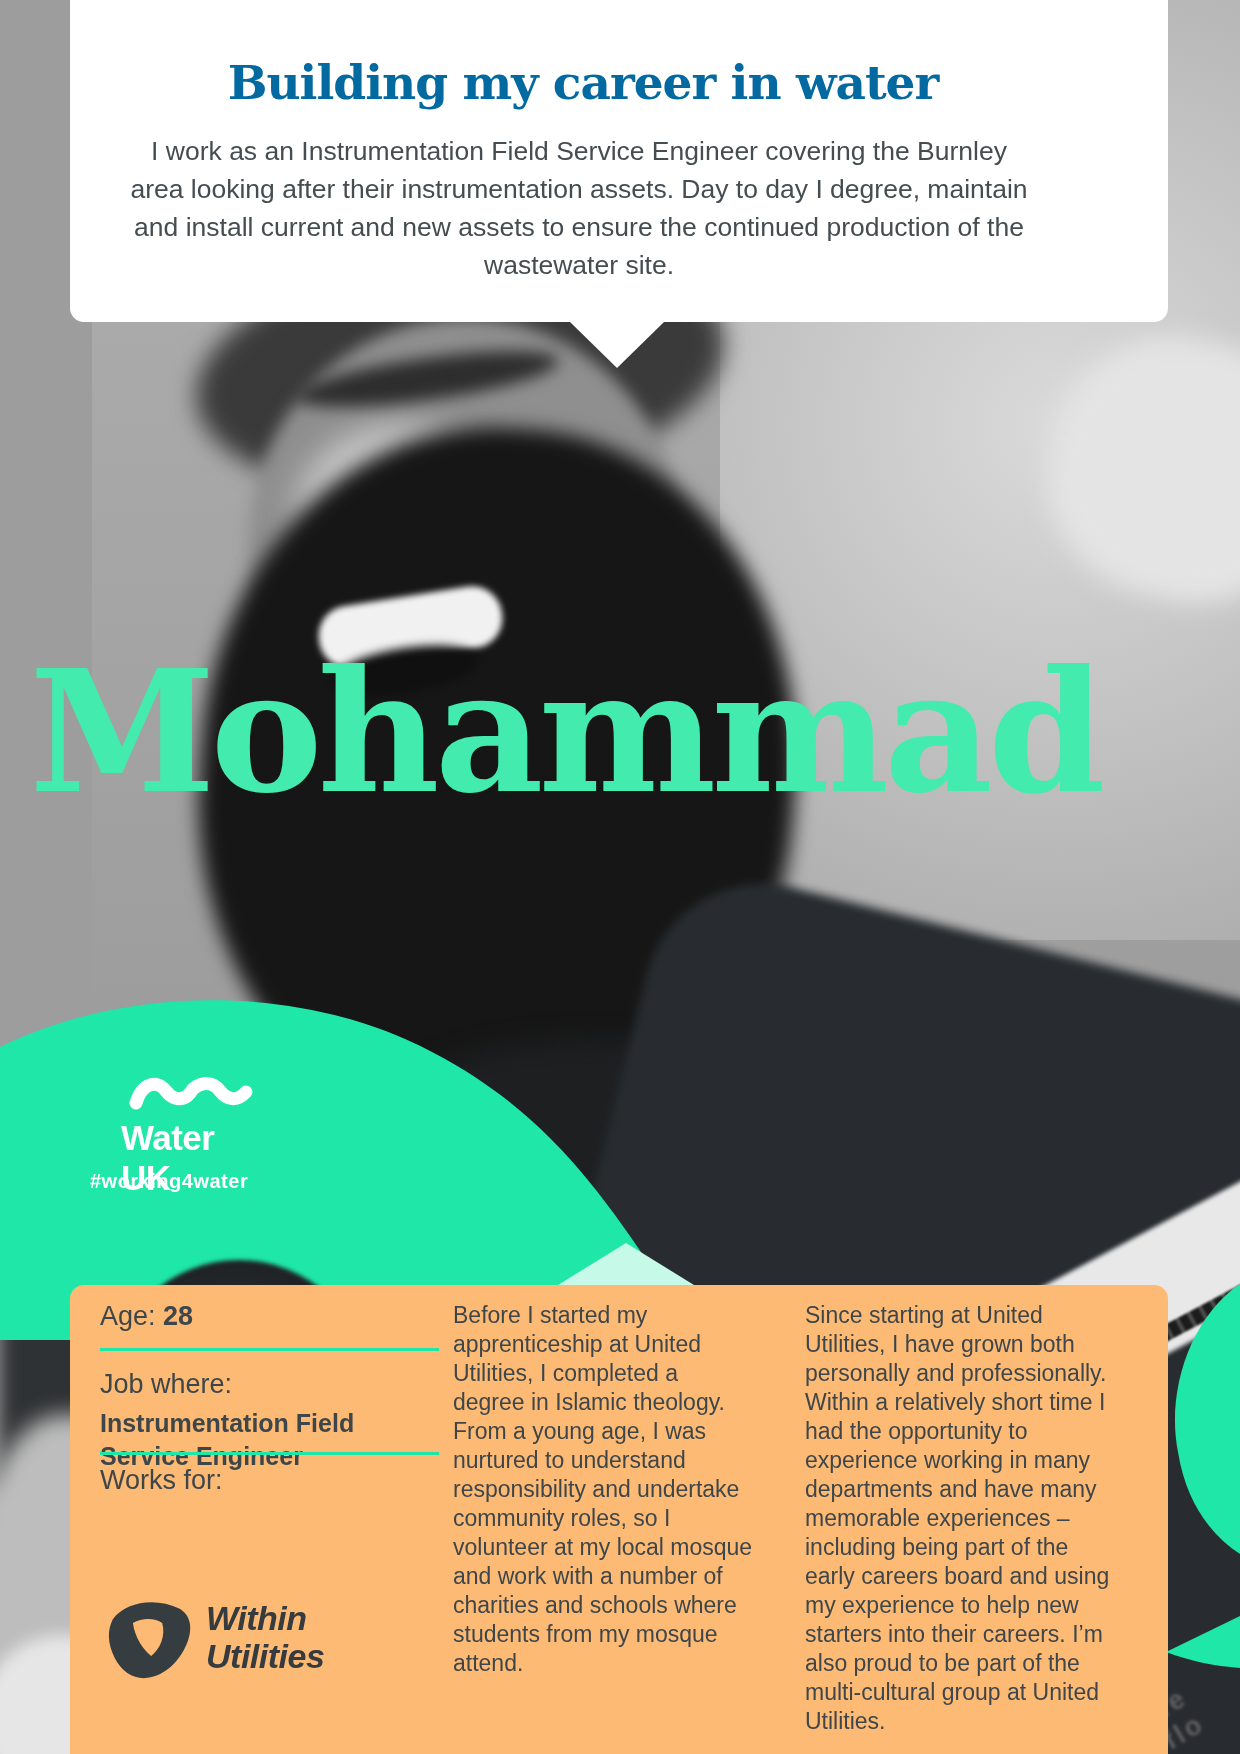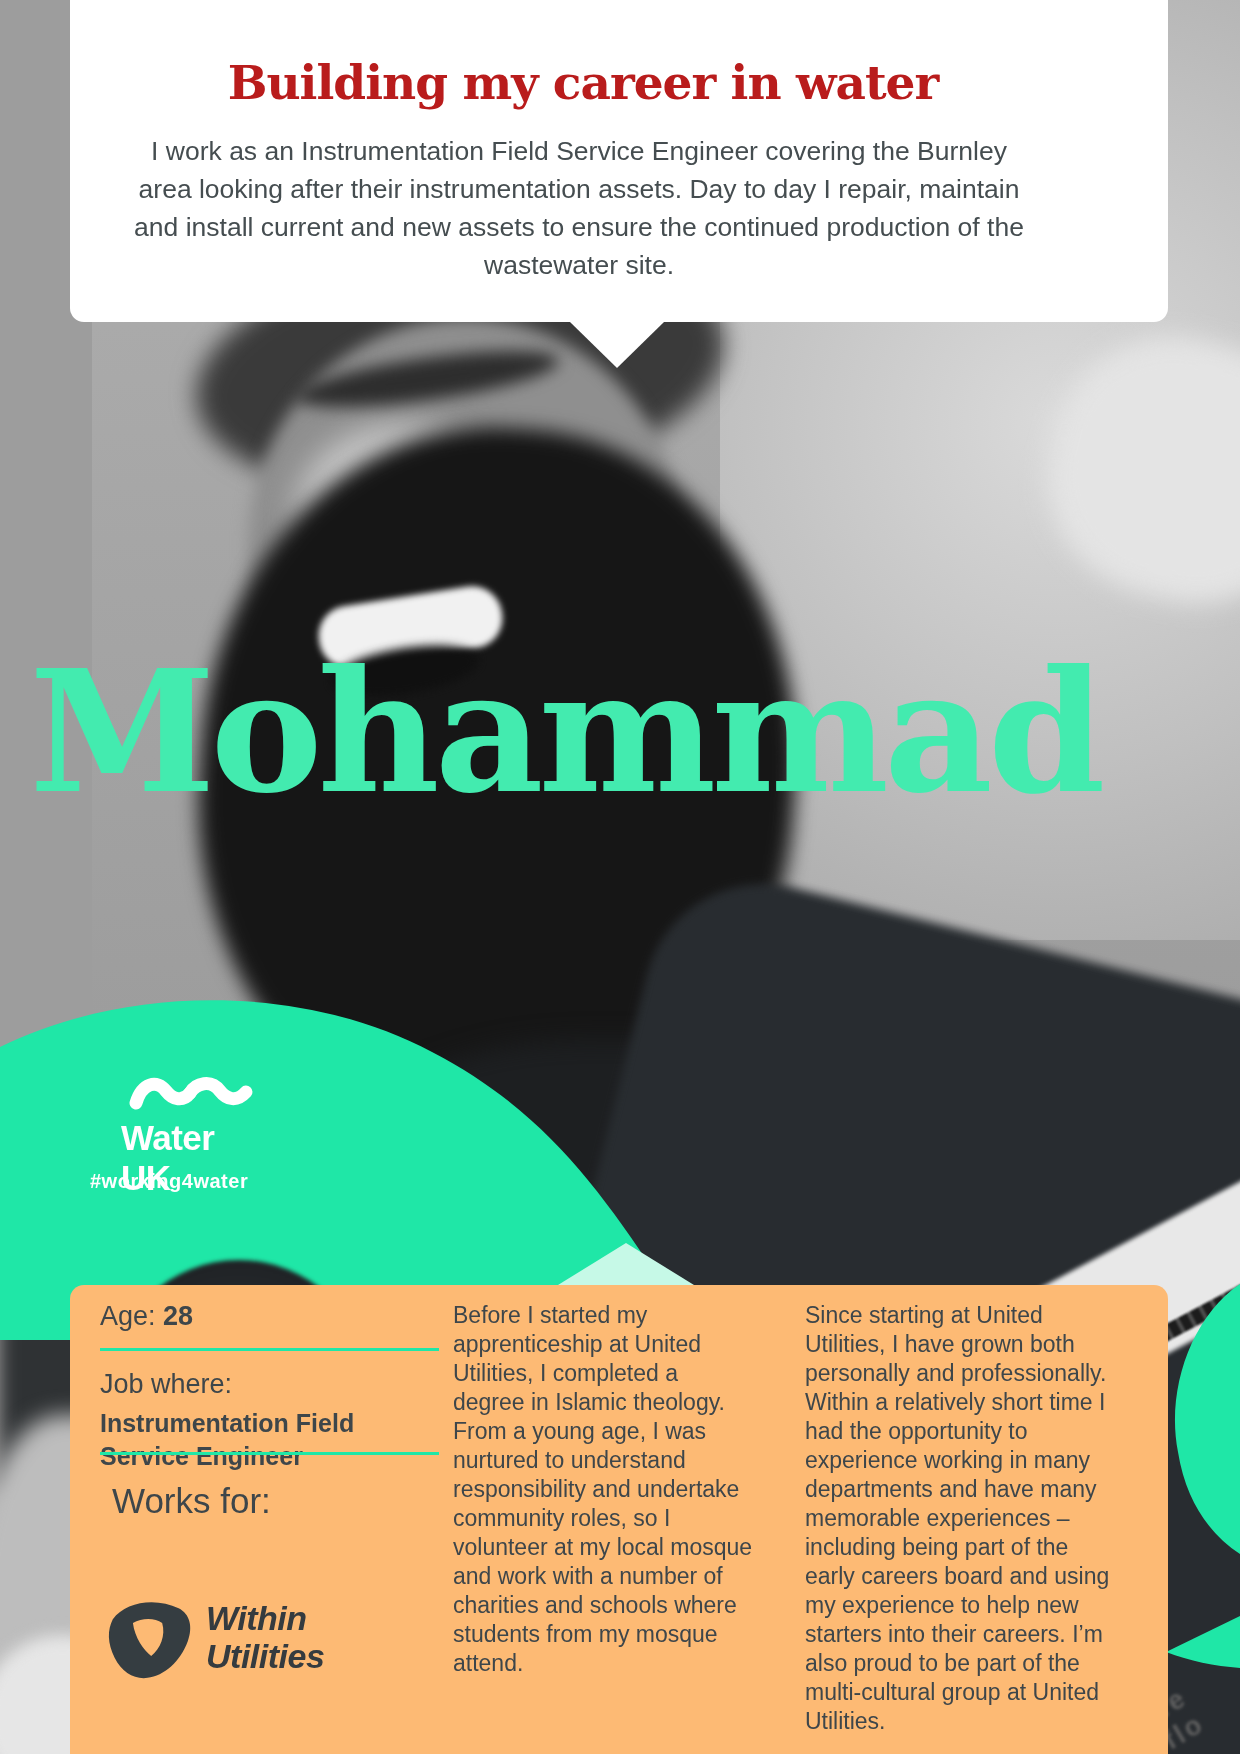--- a/index.html
+++ b/index.html
@@ -54,21 +54,21 @@
   
   .name{position:absolute;left:-55px;top:648px;width:1240px;z-index:4;
       text-align:center;font-family:"DejaVu Serif",serif;font-weight:700;
       font-size:168px;line-height:1;letter-spacing:-5px;color:#43EBAF;}
 
   
   .bubble{position:absolute;left:70px;top:0;width:1098px;height:322px;z-index:5;
       background:#ffffff;border-radius:0 0 14px 14px;}
   .headline{margin:0;padding:55px 92px 0 20px;text-align:center;
       font-family:"DejaVu Serif",serif;font-weight:700;font-size:47px;
-      letter-spacing:-1px;color:#b91c1c;}
+      letter-spacing:-1px;color:#0369a1;}
   .intro{margin:22px 140px 0 60px;text-align:center;font-size:26.5px;
       line-height:38px;color:#454D50;}
   .bubble-tail{position:absolute;left:500px;top:322px;width:0;height:0;
       border-left:47px solid transparent;border-right:47px solid transparent;
       border-top:46px solid #ffffff;}
 
   
   .wateruk{position:absolute;left:0;top:0;z-index:4;color:#fff;}
   .waves{position:absolute;left:128px;top:1070px;}
   .wu-label{position:absolute;left:121px;top:1118px;font-size:35px;font-weight:700;
@@ -83,21 +83,21 @@
       border-left:68px solid transparent;border-right:68px solid transparent;
       border-bottom:42px solid #C6F9E7;}
   .col1{position:absolute;left:30px;top:0;width:345px;height:469px;}
   .age{position:absolute;left:0;top:16px;font-size:27px;}
   .age b{font-weight:700;}
   .divider{position:absolute;left:0;width:339px;height:3px;background:#1FE7A7;}
   .d1{top:63px;} .d2{top:167px;}
   .lbl-job{position:absolute;left:0;top:84px;font-size:27px;}
   .jobtitle{position:absolute;left:0;top:122px;width:310px;font-size:25px;
       font-weight:700;line-height:33px;}
-  .lbl-works{position:absolute;left:0;top:196px;font-size:35px;margin-left:12px;}
+  .lbl-works{position:absolute;left:0;top:180px;font-size:27px;}
   .uu{position:absolute;left:0;top:310px;width:330px;height:110px;}
   .uu svg{position:absolute;left:0;top:0;}
   .uu-words{position:absolute;left:106px;top:4px;font-size:34px;font-weight:700;
       font-style:italic;line-height:38px;color:#353B3F;letter-spacing:-0.5px;}
   .col2{position:absolute;left:383px;top:16px;width:302px;font-size:23px;
       line-height:29px;}
   .col3{position:absolute;left:735px;top:16px;width:315px;font-size:23px;
       line-height:29px;}
 
   
@@ -137,21 +137,21 @@
          C 1186 1503, 1212 1536, 1240 1554 Z"></path>
     <path d="M 1166 1652 C 1190 1661, 1214 1666, 1240 1668
          L 1240 1616 Z"></path>
   </svg>
   <div class="crescent"></div>
 
   <div class="name">Mohammad</div>
 
   <div class="bubble">
     <h1 class="headline">Building my career in water</h1>
-    <p class="intro">I work as an Instrumentation Field Service Engineer covering the Burnley area looking after their instrumentation assets. Day to day I repair, maintain and install current and new assets to ensure the continued production of the wastewater site.</p>
+    <p class="intro">I work as an Instrumentation Field Service Engineer covering the Burnley area looking after their instrumentation assets. Day to day I degree, maintain and install current and new assets to ensure the continued production of the wastewater site.</p>
     <div class="bubble-tail"></div>
   </div>
 
   <div class="wateruk">
     <svg class="waves" width="130" height="50" viewBox="0 0 130 50" fill="none" stroke="#ffffff" stroke-width="13" stroke-linecap="round">
       <path d="M 8 33 C 14 13, 29 9, 38 21 C 45 30, 55 32, 62 23"></path>
       <path d="M 62 23 C 68 13, 83 9, 92 21 C 99 30, 109 32, 118 22"></path>
     </svg>
     <div class="wu-label">Water UK</div>
     <div class="hashtag">#working4water</div>

